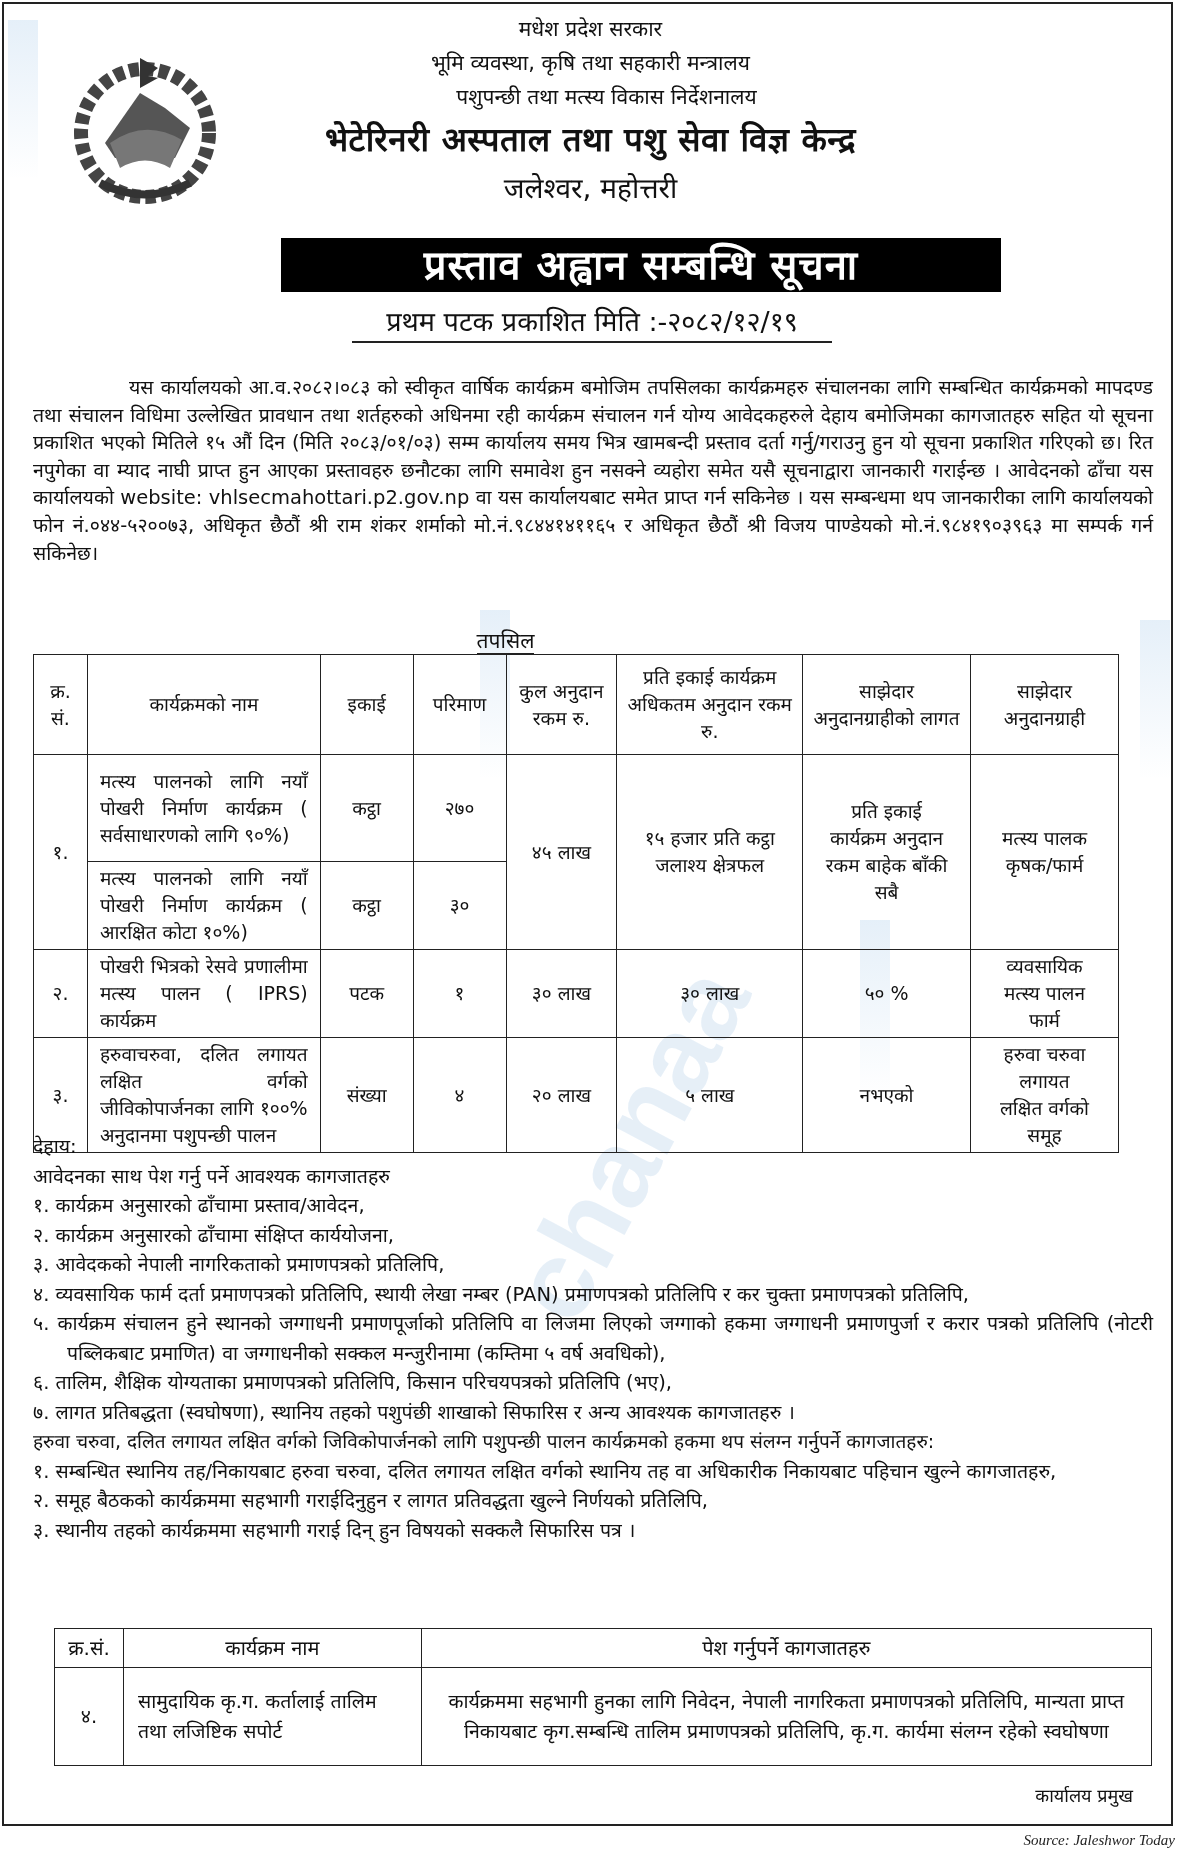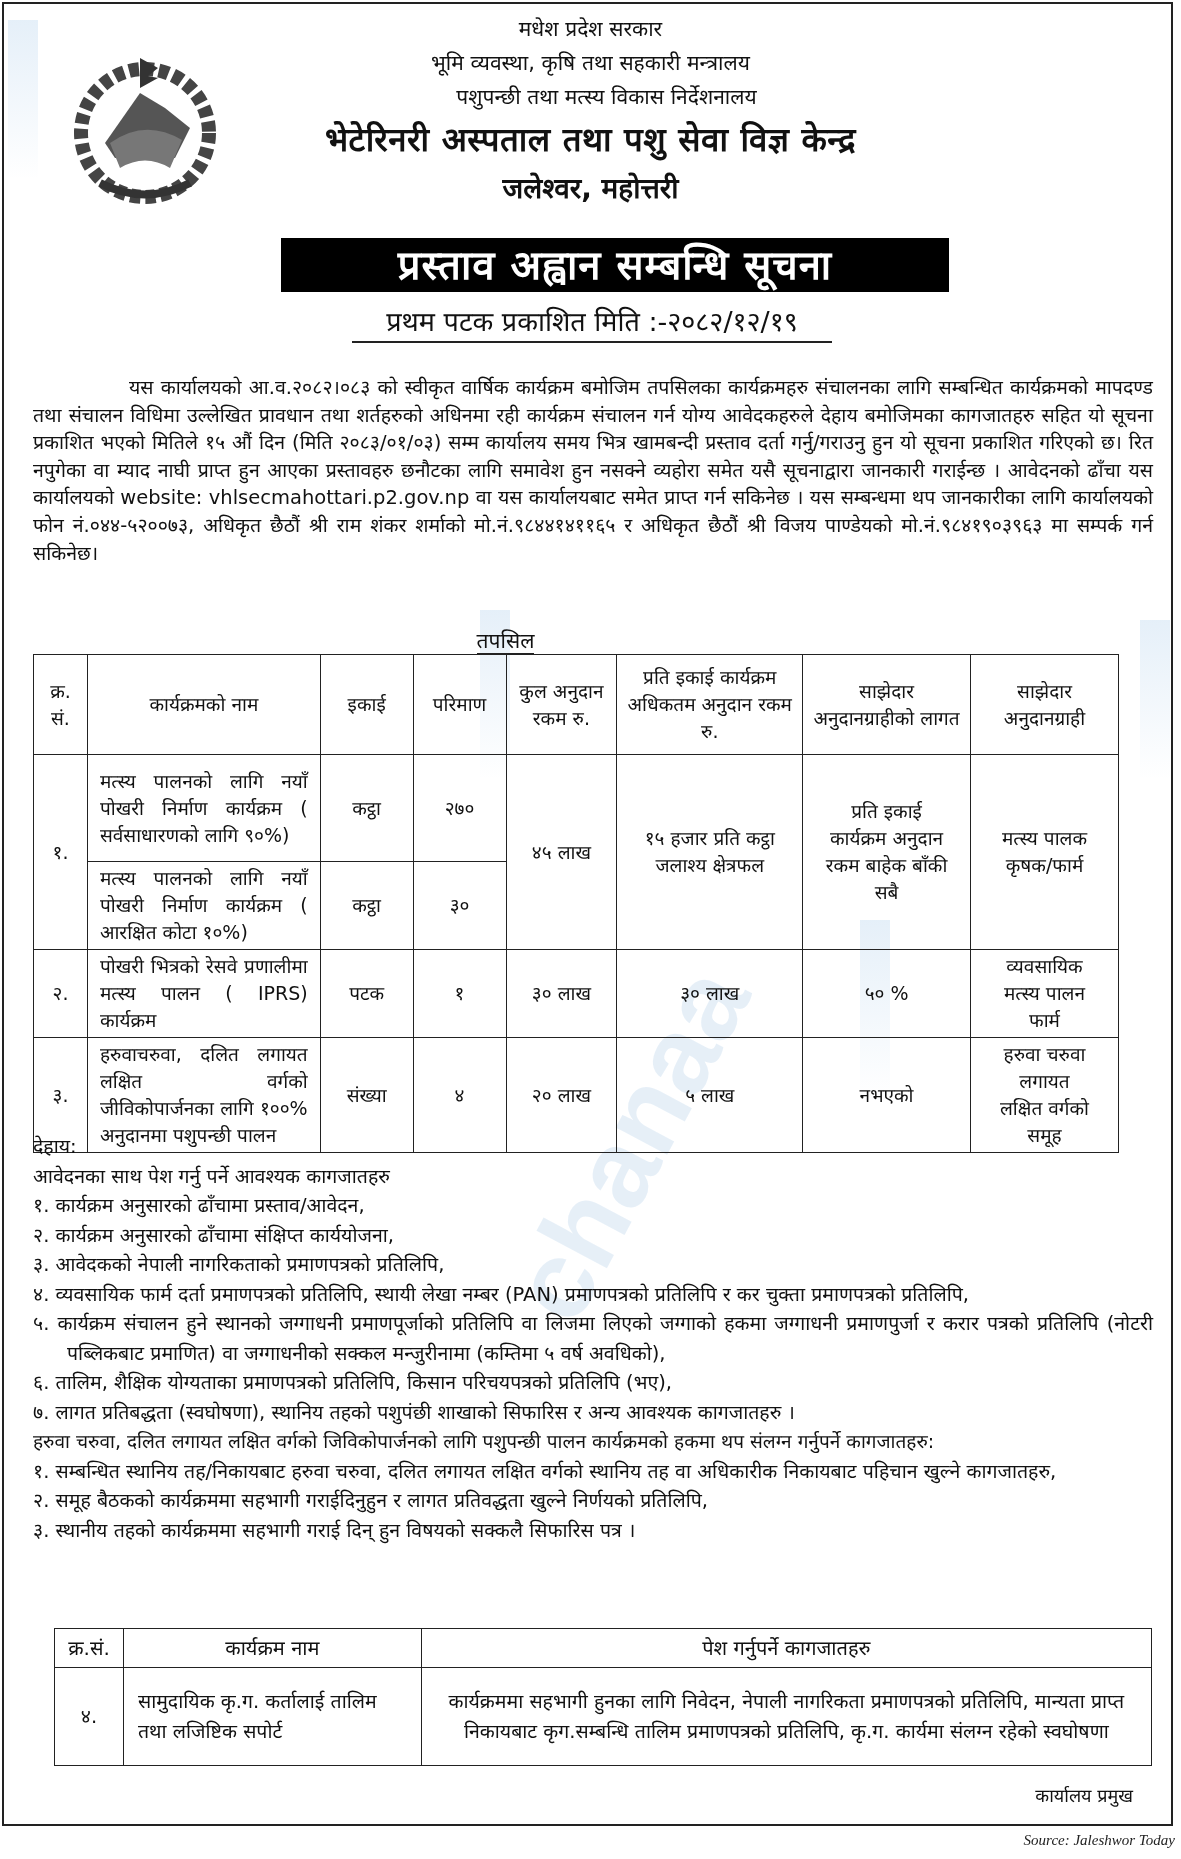--- a/index.html
+++ b/index.html
@@ -24,23 +24,23 @@
   .emblem {
     position: absolute; left: 70px; top: 48px; width: 150px; height: 160px;
   }
   .hdr-line {
     position: absolute; left: 0; width: 1181px; text-align: center;
   }
   .h1 { top: 14px; font-size: 21px; }
   .h2 { top: 48px; font-size: 21px; }
   .h3 { top: 82px; font-size: 21px; margin-left: 16px; }
   .h4 { top: 116px; font-size: 33px; font-weight: bold; letter-spacing: 0.5px; }
-  .h5 { top: 168px; font-size: 28px; font-weight: bold; }
+  .h5 { top: 168px; font-size: 28px; }
   .banner {
-    position: absolute; left: 281px; top: 238px; width: 668px; height: 54px;
+    position: absolute; left: 281px; top: 238px; width: 720px; height: 54px;
     background: #000; color: #fff; font-size: 40px; font-weight: bold; text-align: center;
     line-height: 54px; letter-spacing: 1px;
   }
   .pubdate {
     position: absolute; left: 352px; top: 302px; width: 480px; text-align: center;
     font-size: 27px; border-bottom: 2px solid #222; padding-bottom: 2px;
   }
   .para {
     position: absolute; left: 33px; top: 374px; width: 1120px; font-size: 19.5px;
     line-height: 27.6px; text-align: justify; text-indent: 96px;

